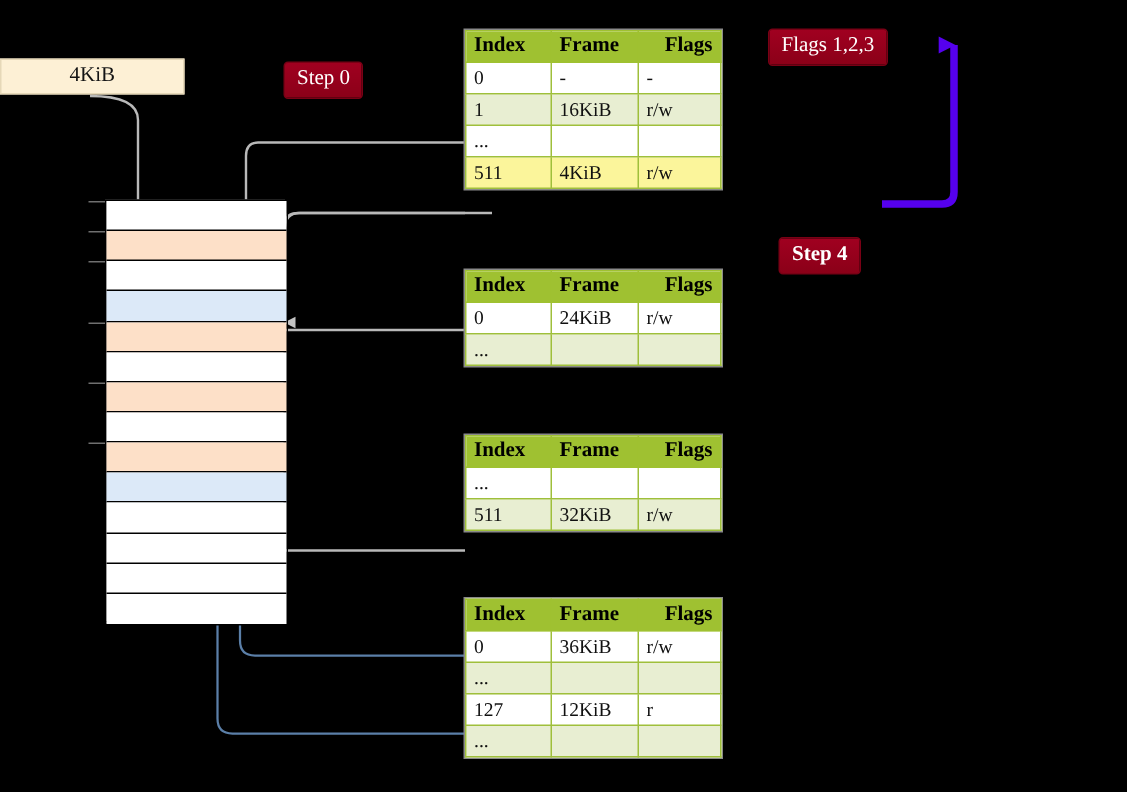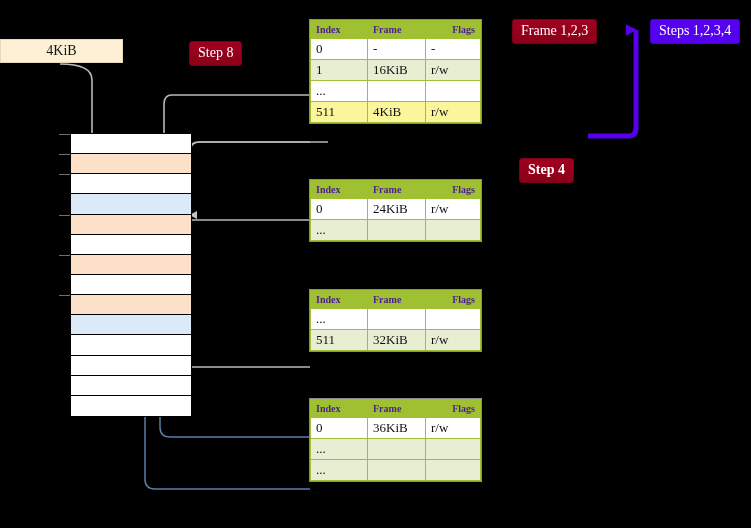--- a/index.html
+++ b/index.html
@@ -57,23 +57,23 @@
     border:1px solid #9fbf3b;
     padding:2px 5px;
     height:18px;
     box-sizing:border-box;
     text-align:left;
     vertical-align:middle;
     font-weight:normal;
   }
   .ptable th{
     background:#9fc131;
-    color:#4c1d95;
+    color:#000000;
     font-weight:bold;
-    font-size:10px;
+    font-size:14px;
     border:1px solid #9fc131;
   }
   .ptable td.c-idx{width:57px;}
   .ptable td.c-frm{width:58px;}
   .ptable td.c-flg{width:55px;}
   .ptable th.c-idx{width:57px;}
   .ptable th.c-frm{width:58px;margin-top:30px;}
   .ptable th.c-flg{width:55px;text-align:right;}
   .ptable tr.alt td{background:#e8eed2;}
   .ptable tr.plain td{background:#ffffff;}
@@ -136,27 +136,26 @@
 
     <path d="M 310,489 L 155,489 Q 145,489 145,479 L 145,215" fill="none" stroke="#5b7fa8" stroke-width="1.5" marker-end="url(#arrBlue)"></path>
 
     <path d="M 588,136 L 628,136 Q 636,136 636,128 L 636,30" fill="none" stroke="#5500ee" stroke-width="5" stroke-linejoin="round" stroke-linecap="butt" marker-end="url(#arrViolet)"></path>
   </svg>
 
   <div class="cream-box" style="left:0px;top:39px;width:121px;height:22px;">
     <span>4KiB</span>
   </div>
 
-  <div class="badge red" style="left:189px;top:41px;">Step 8</div>
+  <div class="badge red" style="left:189px;top:41px;">Step 0</div>
 
   <div class="badge red" style="left:519px;top:158px;font-weight:bold;">Step 4</div>
 
-  <div class="badge red" style="left:512px;top:19px;">Frame 1,2,3</div>
-
-  <div class="badge violet" style="left:650px;top:19px;">Steps 1,2,3,4</div>
+  <div class="badge red" style="left:512px;top:19px;">Flags 1,2,3</div>
+
 
   <div class="memcol" style="left:70px;top:133px;width:120px;height:282px;"></div>
   <div style="position: absolute; left: 70px; top: 133px; width: 120px; height: 282px; border-width: 1px; border-style: solid; border-color: rgb(0, 0, 0); box-sizing: content-box;">
       <div class="memrow m-white" style="height: 20.1429px; position: absolute; left: 0px; top: 0px; width: 120px; border-bottom: 1px solid rgb(0, 0, 0);"></div>
       <div class="tick" style="left: -12px; top: 0px;"></div>
       <div class="memrow m-peach" style="height: 20.1429px; position: absolute; left: 0px; top: 20.1429px; width: 120px; border-bottom: 1px solid rgb(0, 0, 0);"></div>
       <div class="tick" style="left: -12px; top: 20.1429px;"></div>
       <div class="memrow m-white" style="height: 20.1429px; position: absolute; left: 0px; top: 40.2857px; width: 120px; border-bottom: 1px solid rgb(0, 0, 0);"></div>
       <div class="tick" style="left: -12px; top: 40.2857px;"></div>
       <div class="memrow m-blue" style="height: 20.1429px; position: absolute; left: 0px; top: 60.4286px; width: 120px; border-bottom: 1px solid rgb(0, 0, 0);"></div>
@@ -267,20 +266,25 @@
           <tr class="plain">
             <td class="c-idx">0</td>
             <td class="c-frm">36KiB</td>
             <td class="c-flg">r/w</td>
           </tr>
           <tr class="alt">
             <td class="c-idx">...</td>
             <td class="c-frm"></td>
             <td class="c-flg"></td>
           </tr>
+          <tr class="plain">
+            <td class="c-idx">127</td>
+            <td class="c-frm">12KiB</td>
+            <td class="c-flg">r</td>
+          </tr>
           <tr class="alt">
             <td class="c-idx">...</td>
             <td class="c-frm"></td>
             <td class="c-flg"></td>
           </tr>
         </tbody>
       </table>
     </div>
 
 </div>

